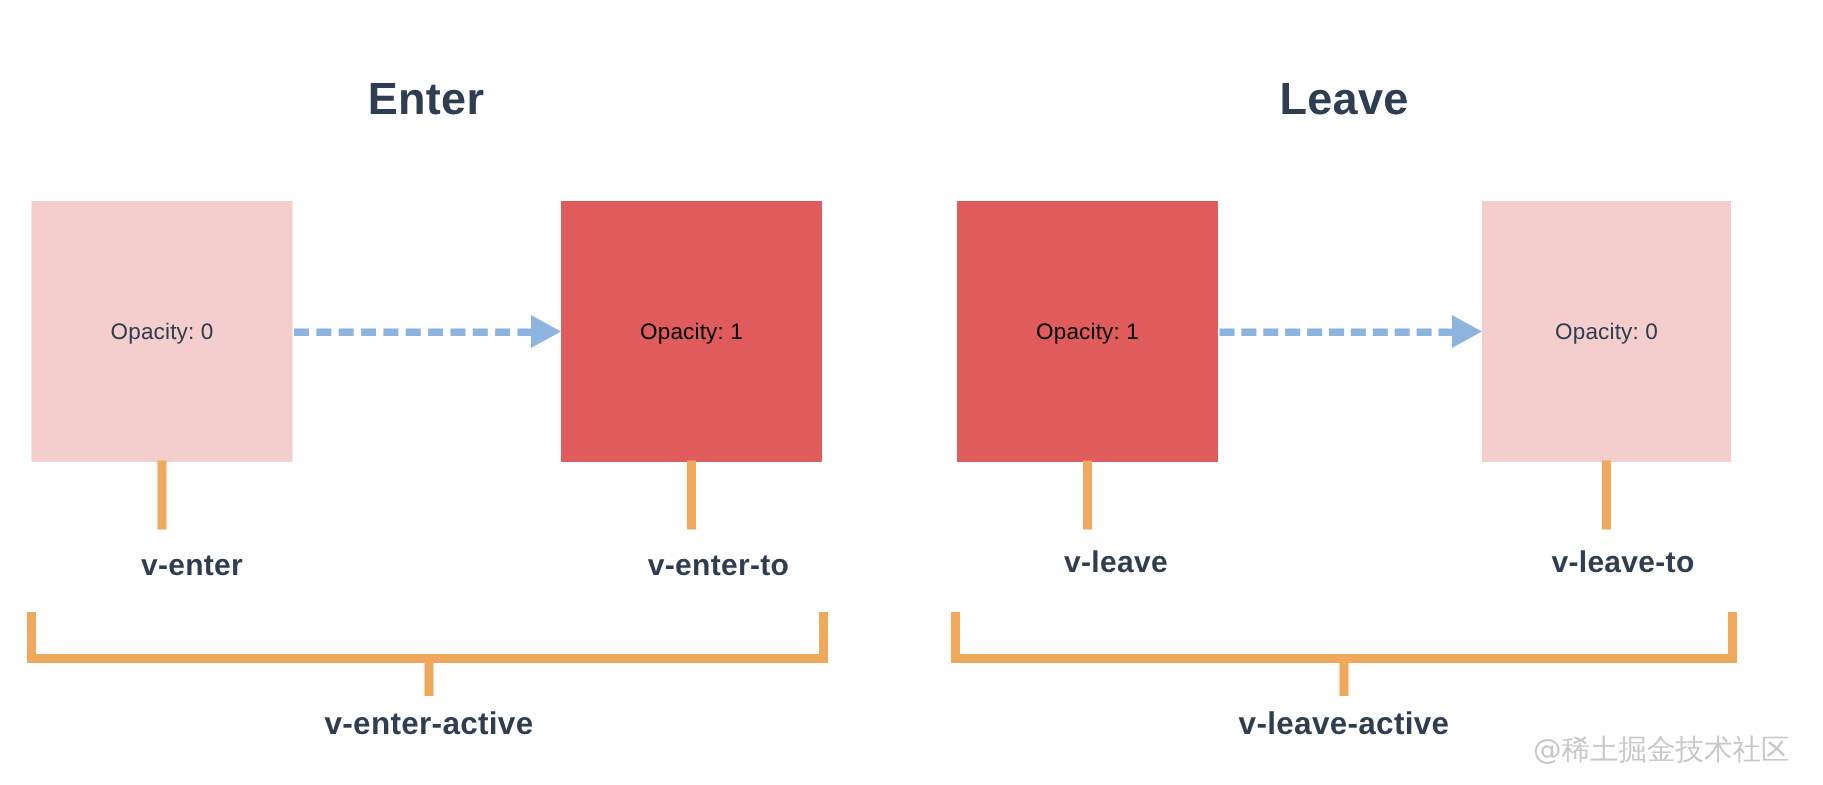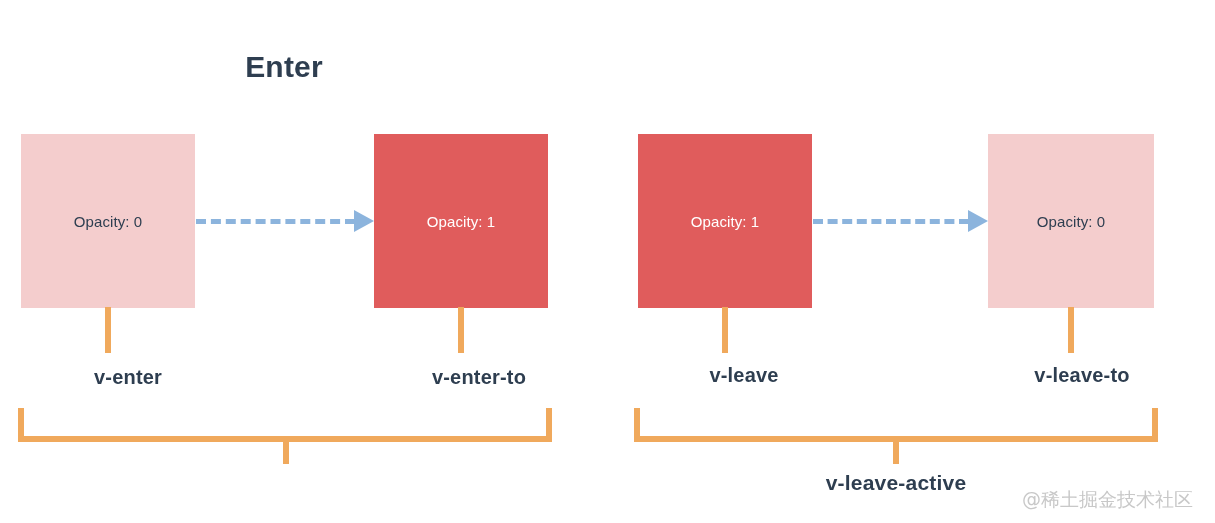--- a/index.html
+++ b/index.html
@@ -46,21 +46,21 @@
     font-size: 15px;
     letter-spacing: 0.1px;
     white-space: nowrap;
   }
   .box-faded {
     background: #f4cdcd;
     color: #2e3e50;
   }
   .box-solid {
     background: #e05c5c;
-    color: #ffffff;
+    color: #000000;
   }
   #box-enter      { left: 21px;  top: 134px; width: 174px; height: 174px; }
   #box-enter-to   { left: 374px; top: 134px; width: 174px; height: 174px; }
   #box-leave      { left: 638px; top: 134px; width: 174px; height: 174px; }
   #box-leave-to   { left: 988px; top: 134px; width: 166px; height: 174px; }
 
   
   .arrow-wrap {
     position: absolute;
     height: 18px;
@@ -175,21 +175,23 @@
   <div class="stem" id="stem-enter"></div>
   <div class="stem" id="stem-enter-to"></div>
 
   <div class="hook-label" id="label-enter">v-enter</div>
 
   <div class="hook-label" id="label-enter-to">v-enter-to</div>
 
   <div class="bracket" id="bracket-enter"></div>
   <div class="bracket-stem" id="bracket-stem-enter"></div>
 
-
+  <div class="active-label" id="label-enter-active">v-enter-active</div>
+
+  <div class="section-title" id="title-leave">Leave</div>
 
   <div class="state-box box-solid" id="box-leave">Opacity: 1</div>
 
   <div class="arrow-wrap" id="arrow-leave">
     <div class="arrow-line"></div>
     <div class="arrow-head"></div>
   </div>
 
   <div class="state-box box-faded" id="box-leave-to">Opacity: 0</div>
 

